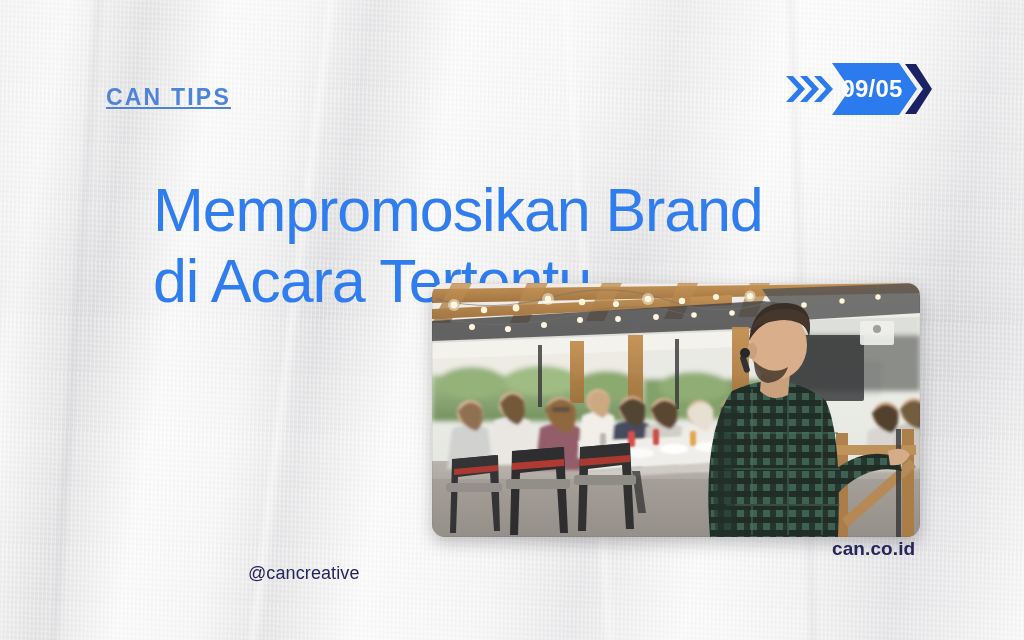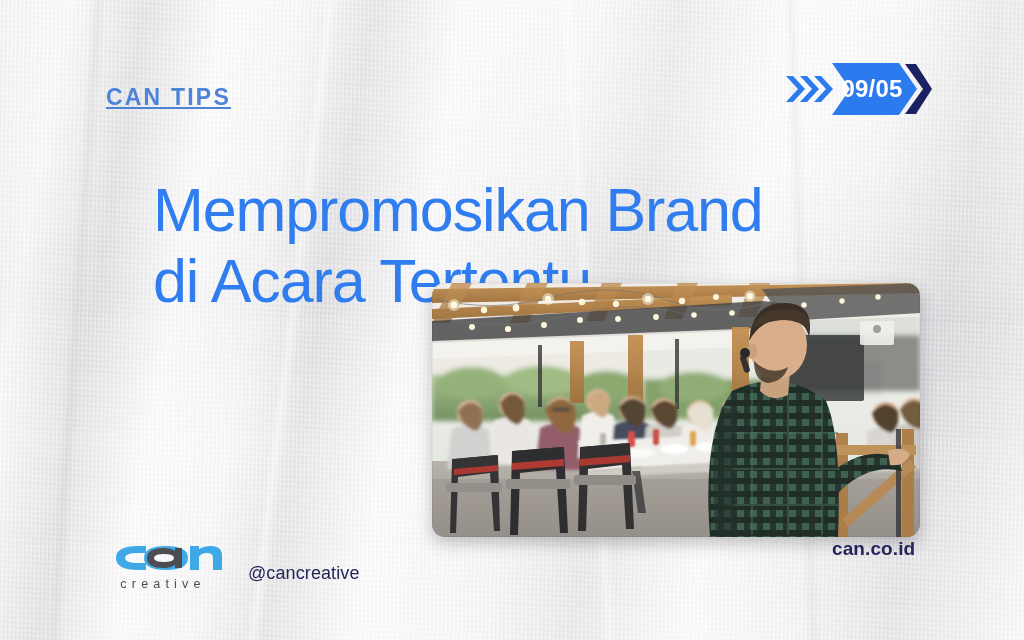--- a/index.html
+++ b/index.html
@@ -470,33 +470,18 @@
 
         <rect x="310" y="72" width="6" height="18" rx="3" fill="#26262a" transform="rotate(-18 313 81)"></rect>
         <circle cx="313" cy="70" r="5" fill="#1d1d20"></circle>
       </g>
 
       <rect width="488" height="254" fill="#ffffff" opacity=".05"></rect>
       <rect width="488" height="254" fill="none" stroke="rgba(0,0,0,.05)" stroke-width="2"></rect>
     </svg>
   </div>
 
-  <div class="logo">
-    <svg class="logo-mark" width="118" height="40" viewBox="0 0 118 40" aria-hidden="true">
-
-      <path d="M34 8 q-22 0 -22 12 q0 12 22 12 l8 0 l0 -7 l-8 0 q-13 0 -13 -5 q0 -5 13 -5 l8 0 l0 -7 z" fill="#3FA9E8"></path>
-
-      <path d="M62 8 q-22 0 -22 12 q0 12 22 12 q22 0 22 -12 q0 -12 -22 -12 z
-               M62 15 q13 0 13 5 q0 5 -13 5 q-13 0 -13 -5 q0 -5 13 -5 z" fill="#3FA9E8"></path>
-
-      <path d="M86 32 l0 -24 l9 0 l0 3 q5 -3 12 -3 q11 0 11 10 l0 14 l-9 0 l0 -12 q0 -5 -6 -5 q-6 0 -8 4 l0 13 z" fill="#3FA9E8"></path>
-
-      <path d="M60 10 q-17 0 -17 10 q0 10 17 10 q7 0 11 -3 l0 3 l7 0 l0 -20 l-7 0 l0 3 q-4 -3 -11 -3 z
-               M60 16 q10 0 10 4 q0 4 -10 4 q-10 0 -10 -4 q0 -4 10 -4 z" fill="#4C4C52"></path>
-    </svg>
-    <div class="logo-word">creative</div>
-  </div>
 
   <div class="handle">@cancreative</div>
 
   <div class="website">can.co.id</div>
 
 </div>
 
 </body></html>

